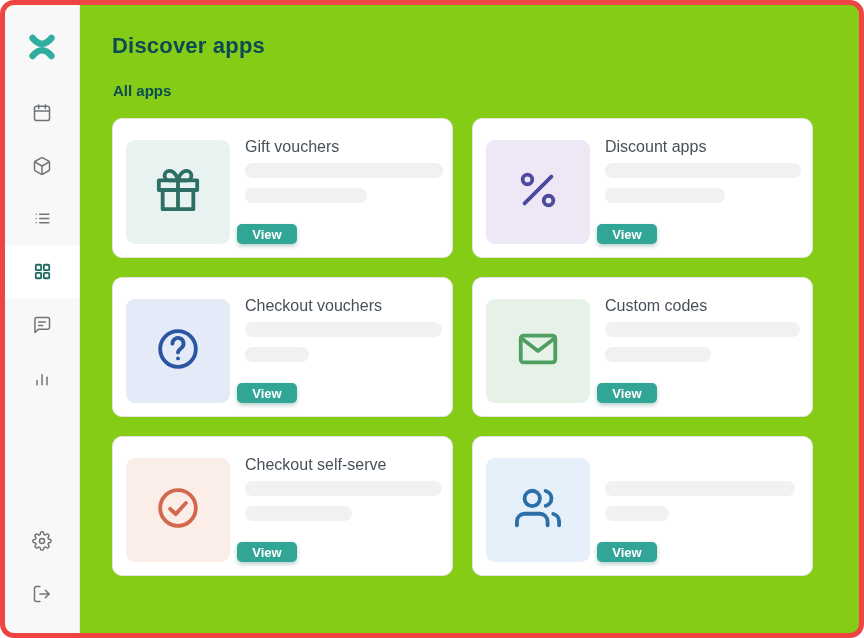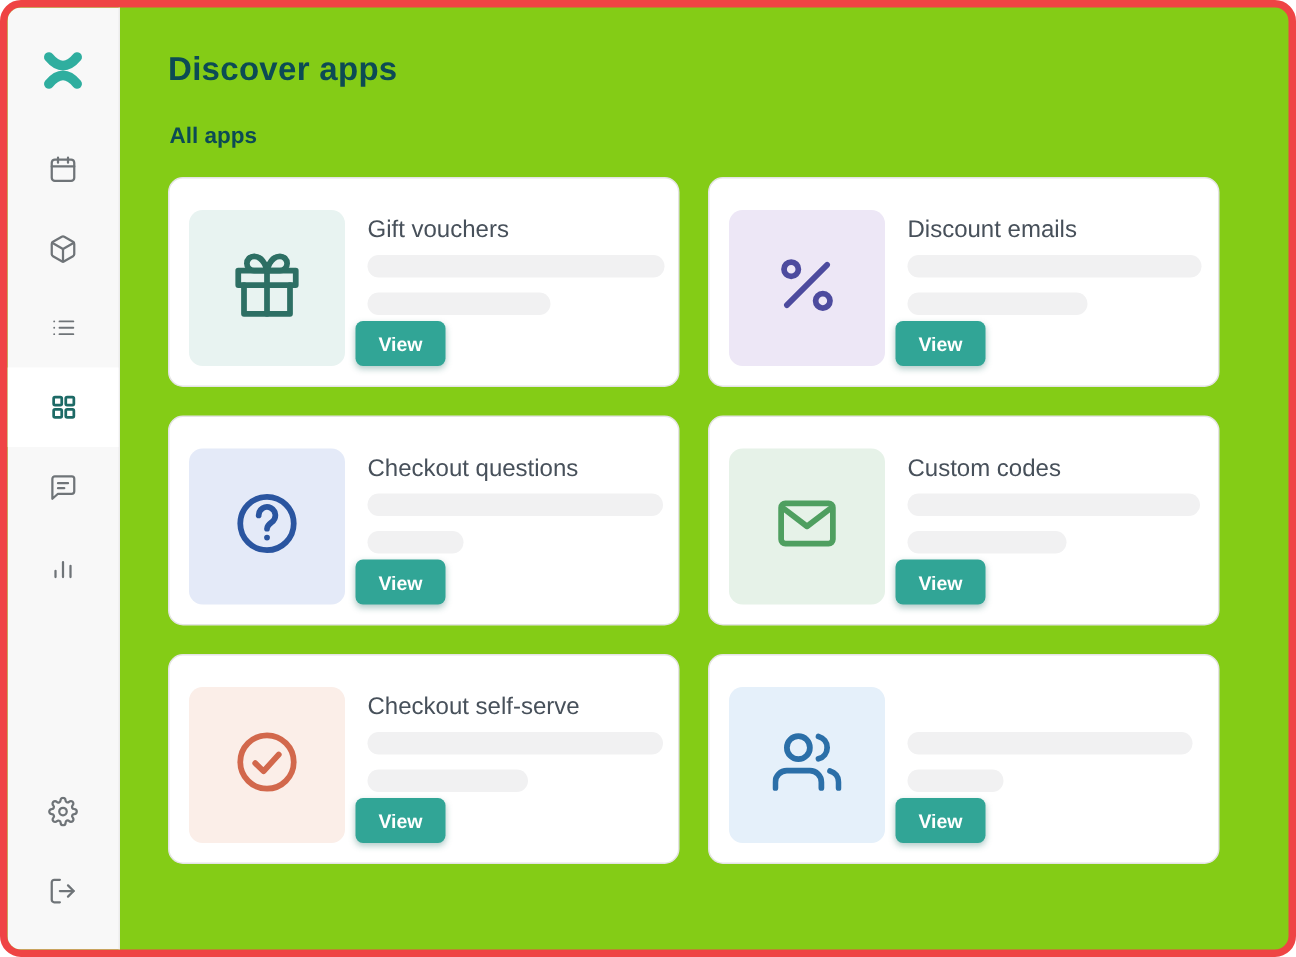--- a/index.html
+++ b/index.html
@@ -52,22 +52,22 @@
   .tile{
     width:104px;height:104px;border-radius:9px;flex:none;
     display:flex;align-items:center;justify-content:center;
   }
   .card-body{margin-left:15px;padding-top:7px;flex:1;min-width:0;}
   .card-title{font-size:16px;line-height:20px;font-weight:500;color:var(--title-gray);}
   .skeleton{height:15px;border-radius:8px;background:var(--bar);}
   .sk1{margin-top:6px;}
   .sk2{margin-top:10px;}
   .view-btn{
-    display:block;margin-top:4px;margin-left:-8px;
-    width:60px;height:30px;border:none;border-radius:5px;
+    display:block;margin-top:21px;margin-left:-8px;
+    width:60px;height:20px;border:none;border-radius:5px;
     background:var(--accent);color:#fff;font-size:13px;font-weight:700;
     font-family:inherit;cursor:pointer;
     box-shadow:0 2px 4px rgba(35,110,100,.35);
   }
 </style>
 </head>
 <body>
 
 <div class="screen">
   <aside class="sidebar">
@@ -182,36 +182,36 @@
         </div>
         <div class="card">
           <div class="tile" style="background:#EDE7F6;color:#4D4B9E">
             <span><svg width="46" height="46" viewBox="0 0 24 24" fill="none" stroke="currentColor" stroke-width="2" stroke-linecap="round" stroke-linejoin="round">
                 <line x1="19" y1="5" x2="5" y2="19"></line>
                 <circle cx="6.5" cy="6.5" r="2.5"></circle>
                 <circle cx="17.5" cy="17.5" r="2.5"></circle>
               </svg></span>
           </div>
           <div class="card-body">
-            <div class="card-title">Discount emails</div>
+            <div class="card-title">Discount apps</div>
             <div class="skeleton sk1" style="width:196px"></div>
             <div class="skeleton sk2" style="width:120px"></div>
             <button class="view-btn">View</button>
           </div>
         </div>
         <div class="card">
           <div class="tile" style="background:#E4EAF8;color:#2A55A0">
             <span><svg width="46" height="46" viewBox="0 0 24 24" fill="none" stroke="currentColor" stroke-width="2" stroke-linecap="round" stroke-linejoin="round">
                 <circle cx="12" cy="12" r="9.3"></circle>
                 <path d="M9.1 9.2a2.9 2.9 0 1 1 4.6 2.3c-.9.7-1.7 1.2-1.7 2.3"></path>
                 <line x1="12" y1="16.9" x2="12.01" y2="16.9"></line>
               </svg></span>
           </div>
           <div class="card-body">
-            <div class="card-title">Checkout questions</div>
+            <div class="card-title">Checkout vouchers</div>
             <div class="skeleton sk1" style="width:197px"></div>
             <div class="skeleton sk2" style="width:64px"></div>
             <button class="view-btn">View</button>
           </div>
         </div>
         <div class="card">
           <div class="tile" style="background:#E6F2E8;color:#4F9F60">
             <span><svg width="46" height="46" viewBox="0 0 24 24" fill="none" stroke="currentColor" stroke-width="2" stroke-linecap="round" stroke-linejoin="round">
                 <rect x="3" y="5" width="18" height="14" rx="1.5"></rect>
                 <polyline points="3.5 6.5 12 13 20.5 6.5"></polyline>

